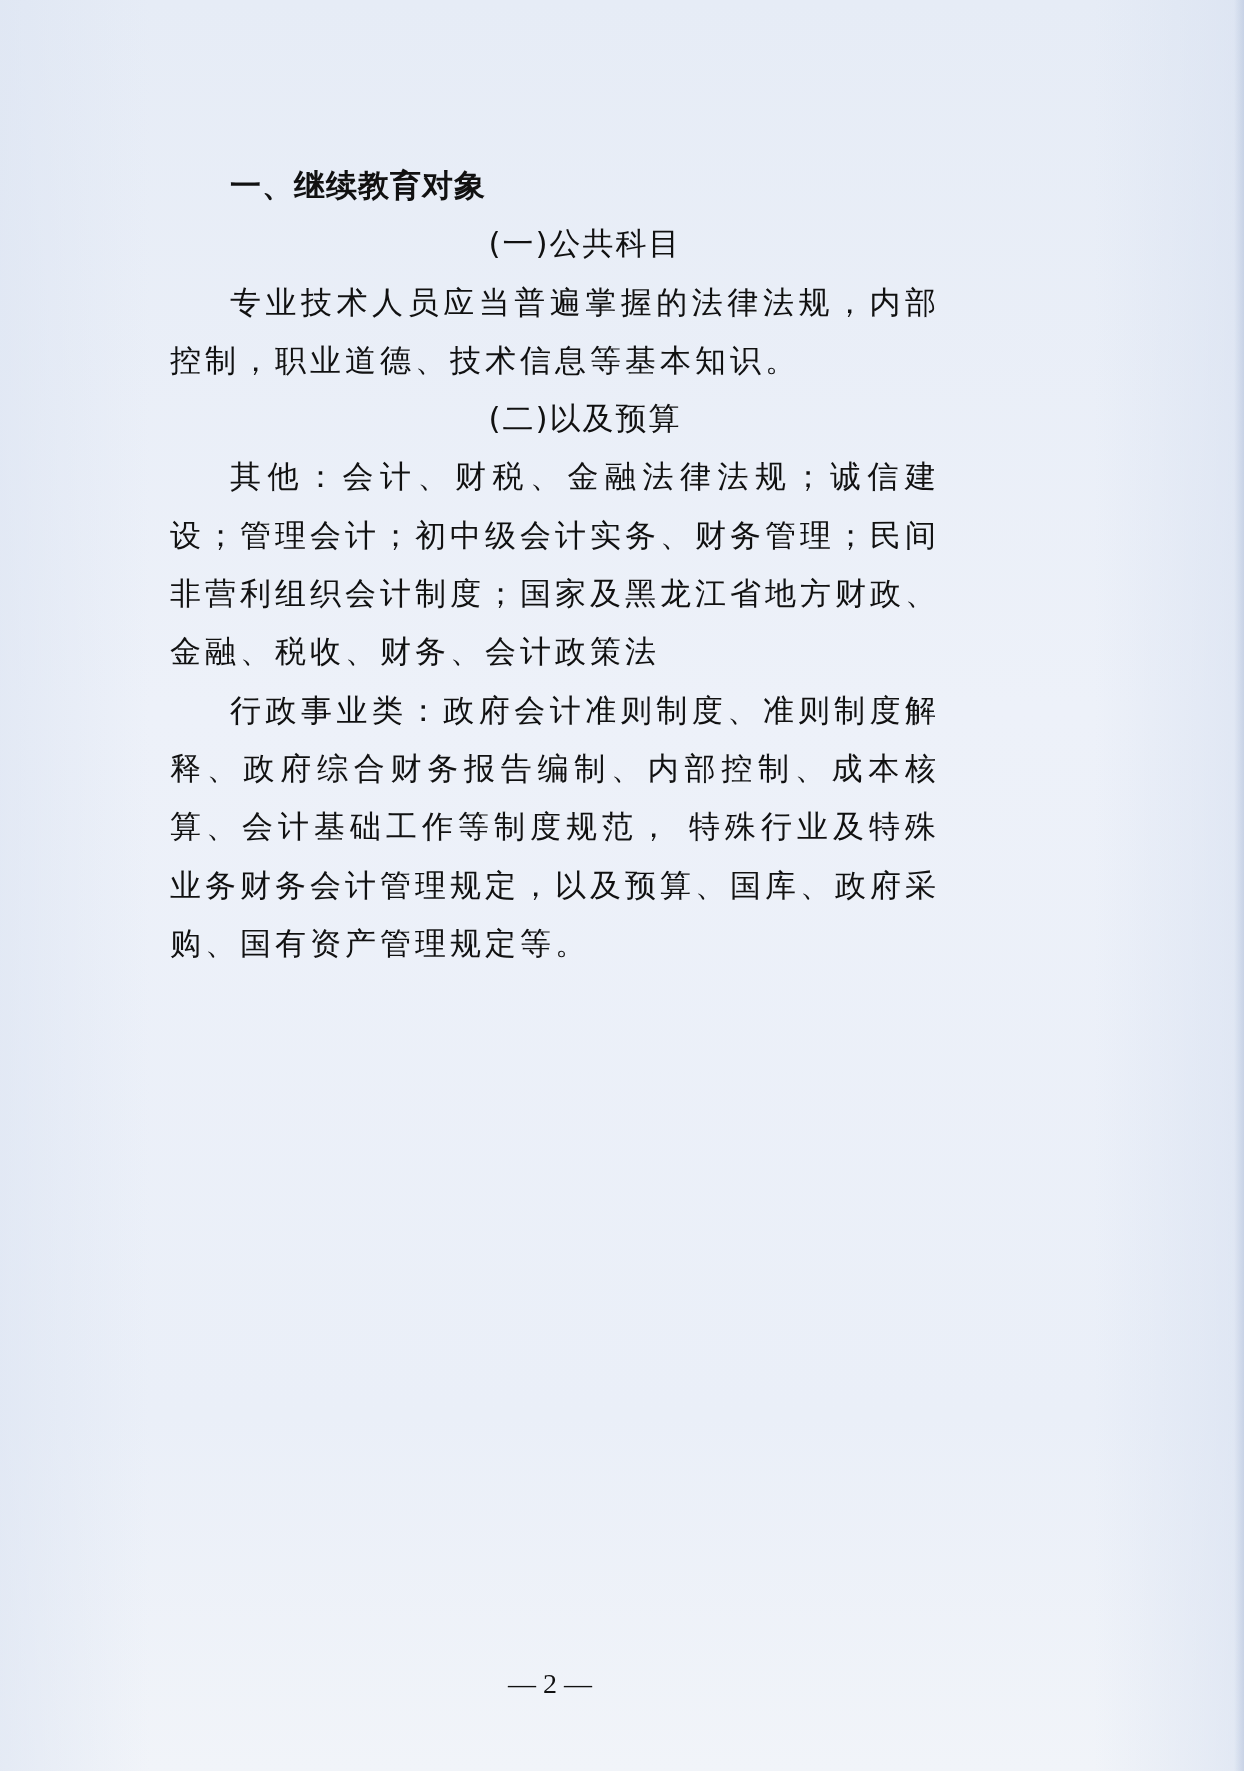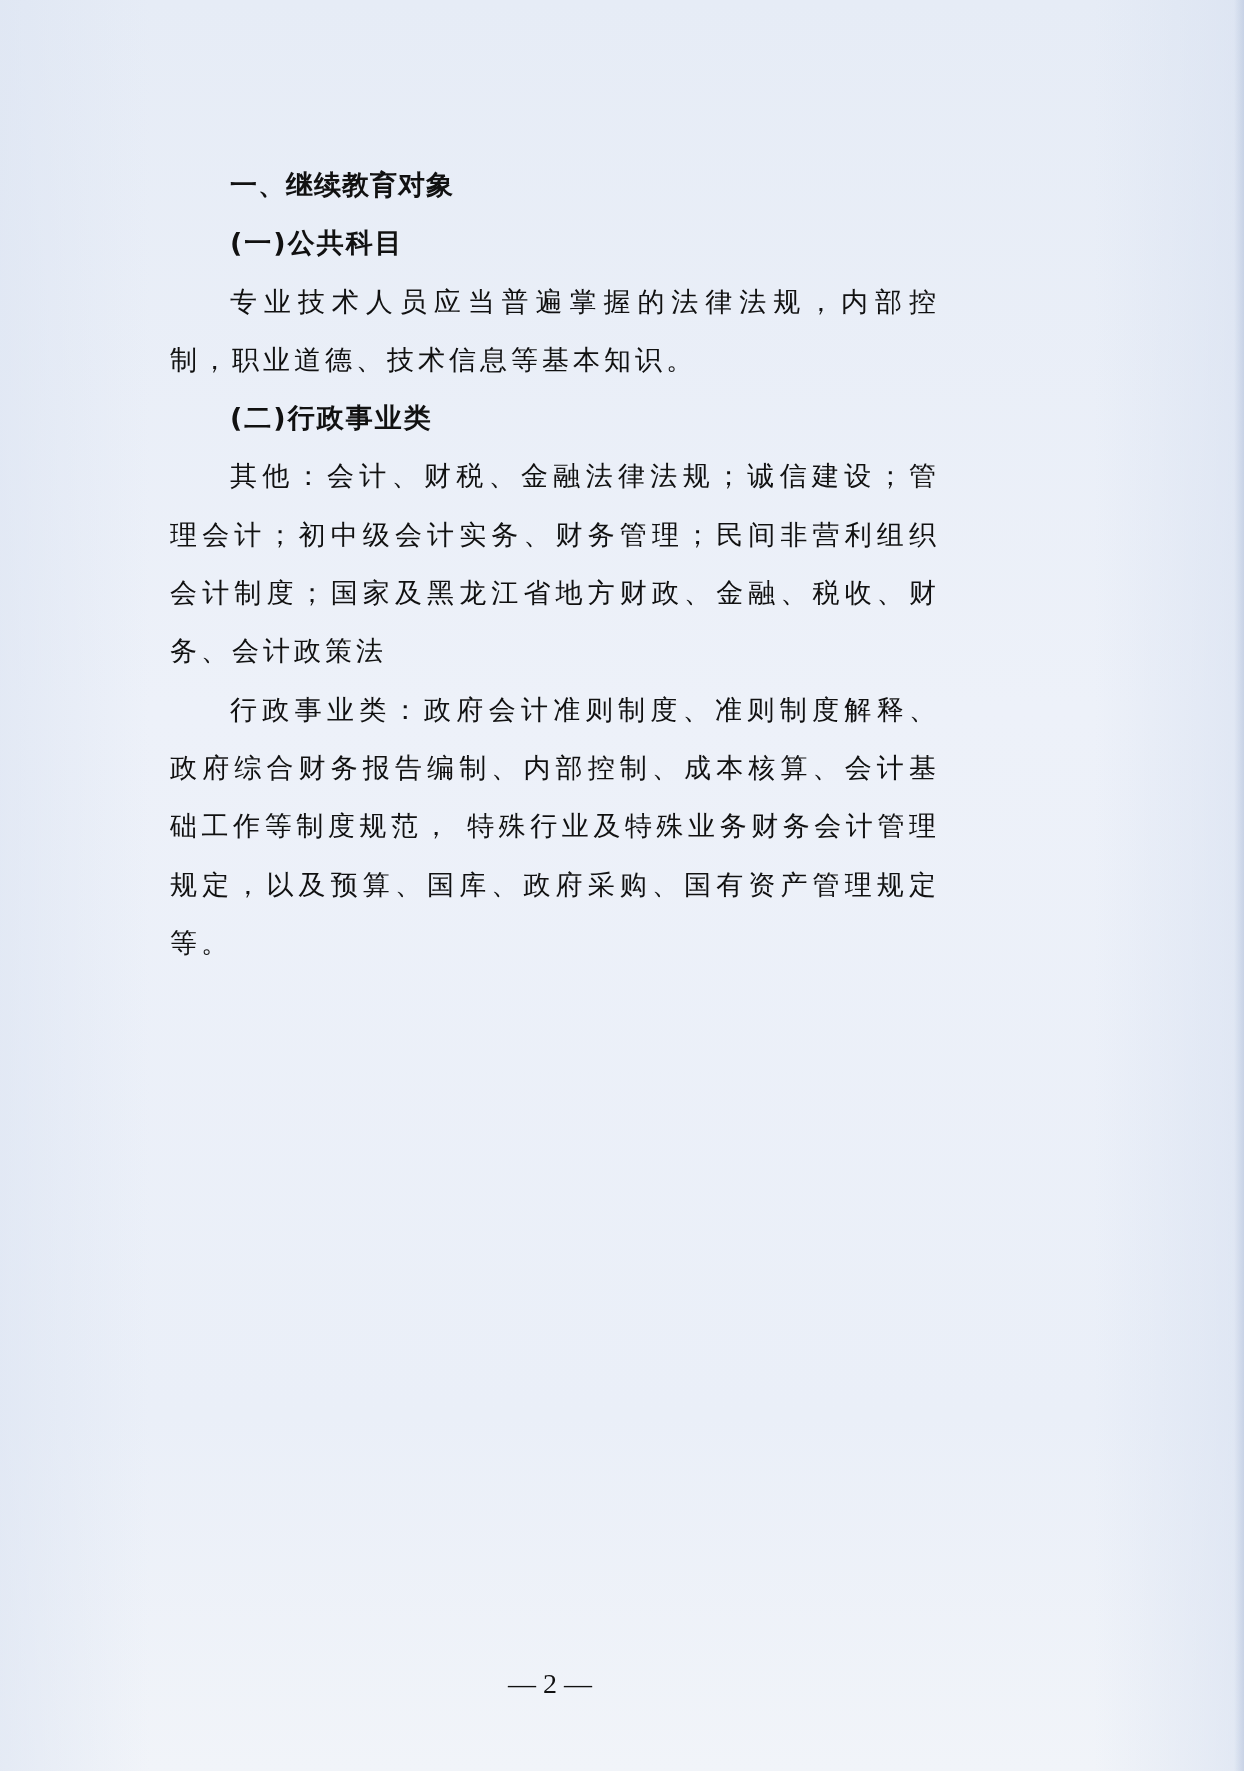--- a/index.html
+++ b/index.html
@@ -29,43 +29,44 @@
       width: 10px; height: 100%;
       background: linear-gradient(90deg, rgba(200,210,230,0), rgba(190,202,224,0.7));
     }
     .body-text {
       position: absolute;
       left: 170px;
       top: 156px;
       width: 770px;
       color: #111;
       font-family: "DejaVu Serif", "Liberation Serif", serif;
-      font-size: 27px;
+      font-size: 31px;
       line-height: 58.3px;
       letter-spacing: 4px;
     }
     .para {
       margin: 0;
       text-indent: 60px;
       text-align: justify;
       text-align-last: left;
     }
     .heading {
       margin: 0;
       text-indent: 60px;
       font-family: "DejaVu Sans", "Liberation Sans", sans-serif;
       font-weight: bold;
       letter-spacing: 1px;
     }
     .subheading {
       margin: 0;
       text-indent: 60px;
       font-family: "DejaVu Sans", "Liberation Sans", sans-serif;
-      font-weight: bold;
+      font-weight: normal;
       letter-spacing: 2px;
+      text-align: center;
     }
     .page-number {
       position: absolute;
       left: 0;
       width: 1100px;
       top: 1668px;
       text-align: center;
       font-family: "Liberation Serif", "DejaVu Serif", serif;
       font-size: 28px;
       color: #111;
@@ -76,20 +77,20 @@
 
 <div class="page">
   <div class="body-text">
 
     <p class="heading">一、继续教育对象</p>
 
 
     <p class="subheading">(一)公共科目</p>
     <p class="para">专业技术人员应当普遍掌握的法律法规，内部控制，职业道德、技术信息等基本知识。</p>
 
-    <p class="subheading">(二)行政事业类</p>
+    <p class="subheading">(二)以及预算</p>
     <p class="para">其他：会计、财税、金融法律法规；诚信建设；管理会计；初中级会计实务、财务管理；民间非营利组织会计制度；国家及黑龙江省地方财政、金融、税收、财务、会计政策法</p>
     <p class="para">行政事业类：政府会计准则制度、准则制度解释、政府综合财务报告编制、内部控制、成本核算、会计基础工作等制度规范， 特殊行业及特殊业务财务会计管理规定，以及预算、国库、政府采购、国有资产管理规定等。</p>
 
   </div>
 
   <div class="page-number">— 2 —</div>
 </div>
 
 </body></html>

